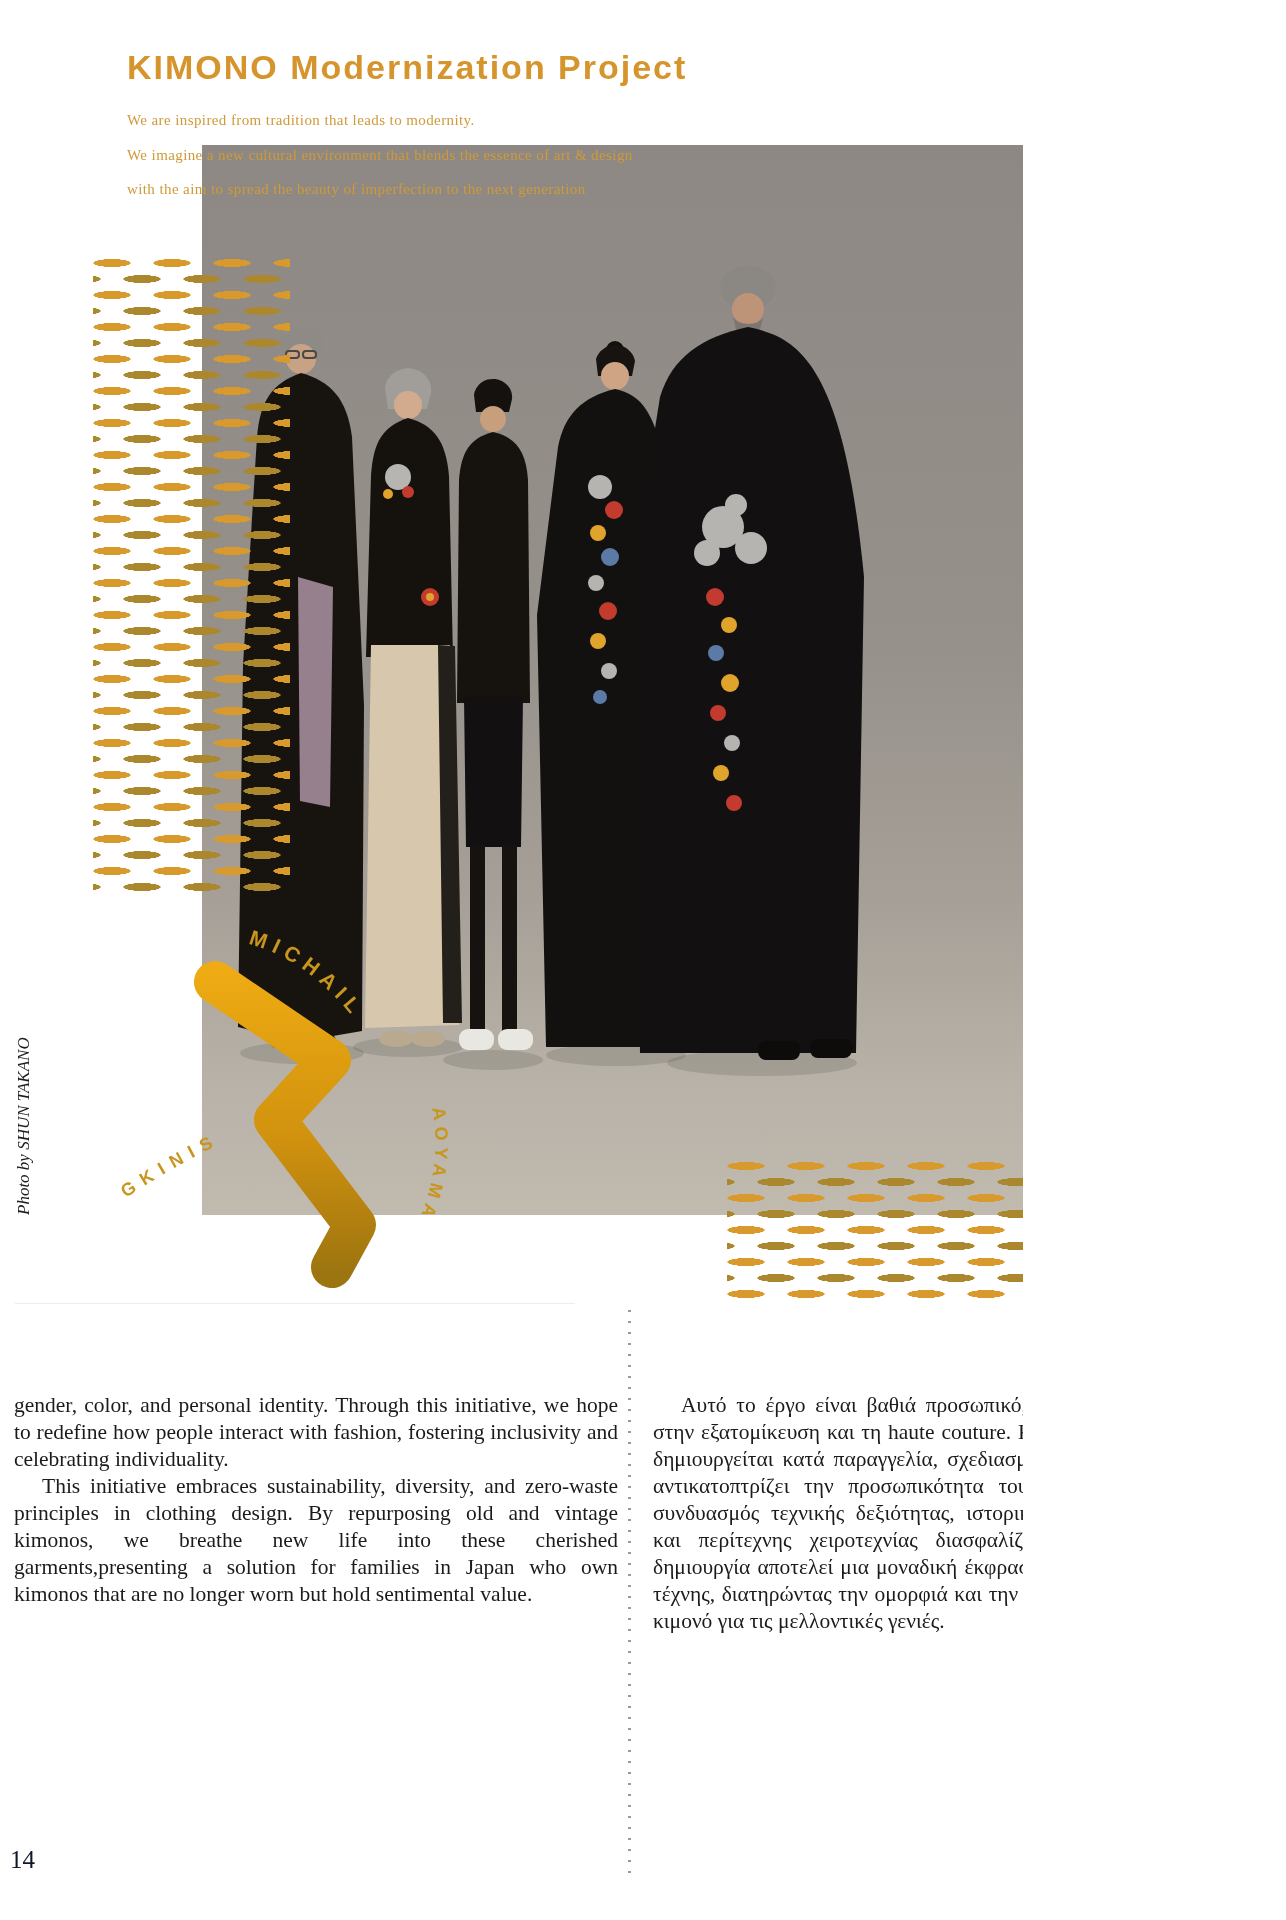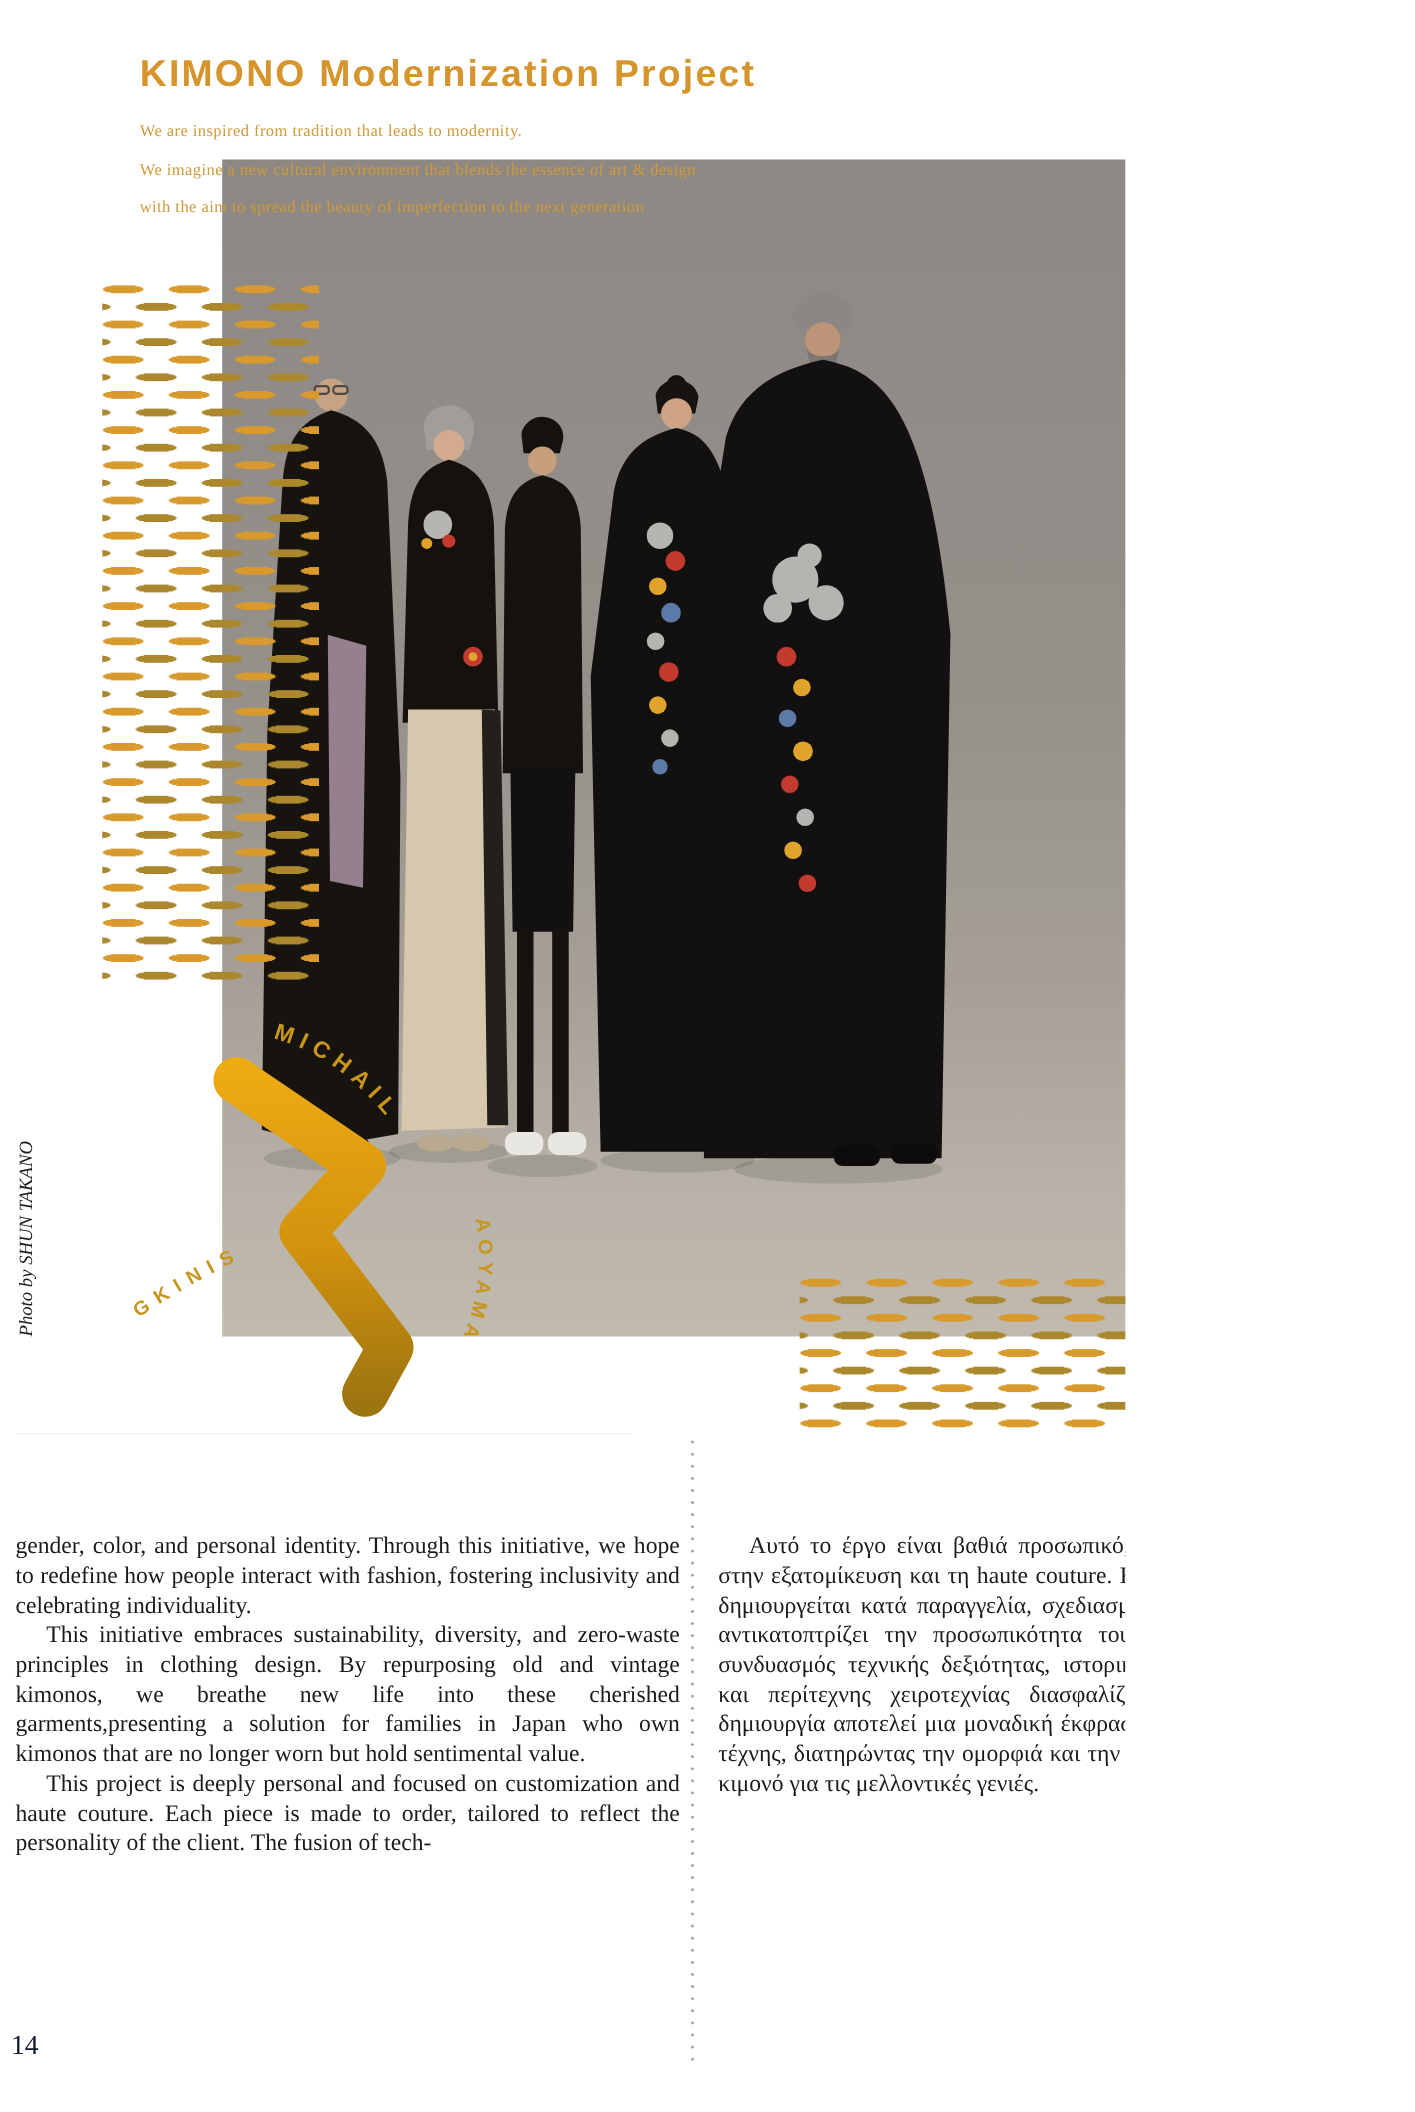--- a/index.html
+++ b/index.html
@@ -218,21 +218,20 @@
     <text font-size="18" letter-spacing="6">
       <textPath href="#p-aoyama">AOYAMA</textPath>
     </text>
   </svg>
 
   <div class="credit">Photo by SHUN TAKANO</div>
 
   <div class="col col-en">
     <p>gender, color, and personal identity. Through this initiative, we hope to redefine how people interact with fashion, fostering inclusivity and celebrating individuality.</p>
     <p class="indent">This initiative embraces sustainability, diversity, and zero-waste principles in clothing design. By repurposing old and vintage kimonos, we breathe new life into these cherished garments,presenting a solution for families in Japan who own kimonos that are no longer worn but hold sentimental value.</p>
-    <p class="indent">This project is deeply personal and focused on customization and haute couture. Each piece is made to order, tailored to reflect the personality of the client. The fusion of tech-</p>
   </div>
 
   <div class="divider"></div>
 
   <div class="col col-gr">
     <p class="indent">Αυτό το έργο είναι βαθιά προσωπικό, εστιάζοντας στην εξατομίκευση και τη haute couture. Κάθε κομμάτι δημιουργείται κατά παραγγελία, σχεδιασμένο ώστε να αντικατοπτρίζει την προσωπικότητα του πελάτη. Ο συνδυασμός τεχνικής δεξιότητας, ιστορικού πλαισίου και περίτεχνης χειροτεχνίας διασφαλίζει ότι κάθε δημιουργία αποτελεί μια μοναδική έκφραση φορέσιμης τέχνης, διατηρώντας την ομορφιά και την αφήγηση του κιμονό για τις μελλοντικές γενιές.</p>
   </div>
 
   <div class="pageno">14</div>
 

